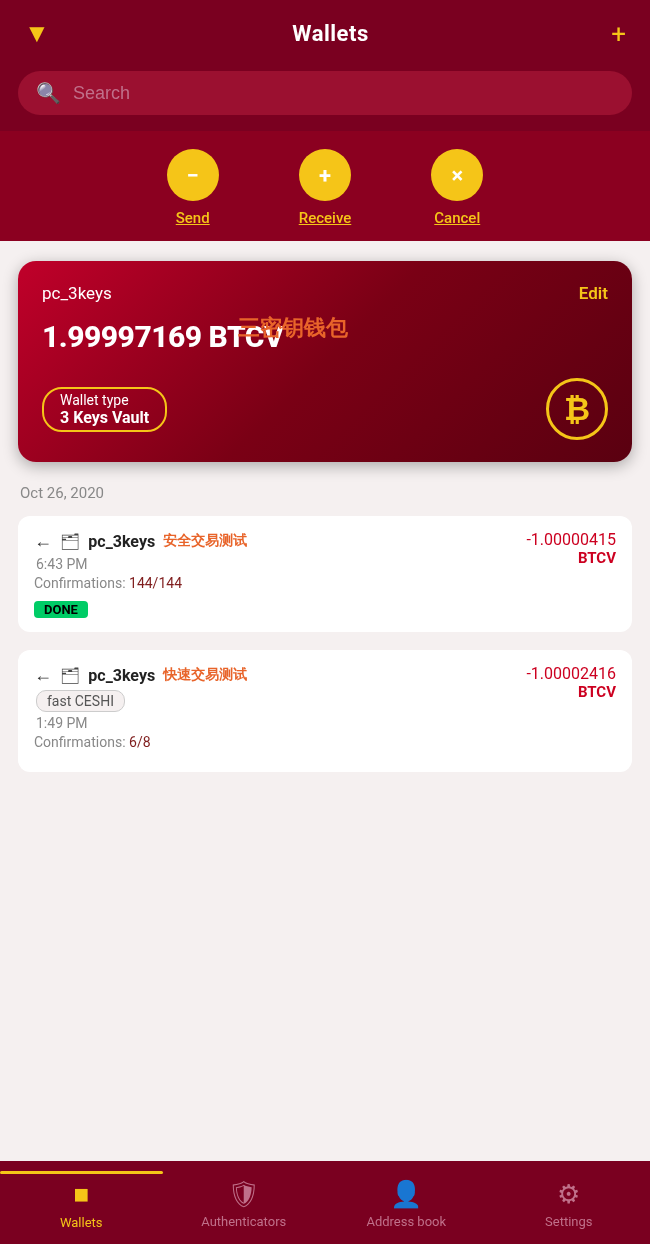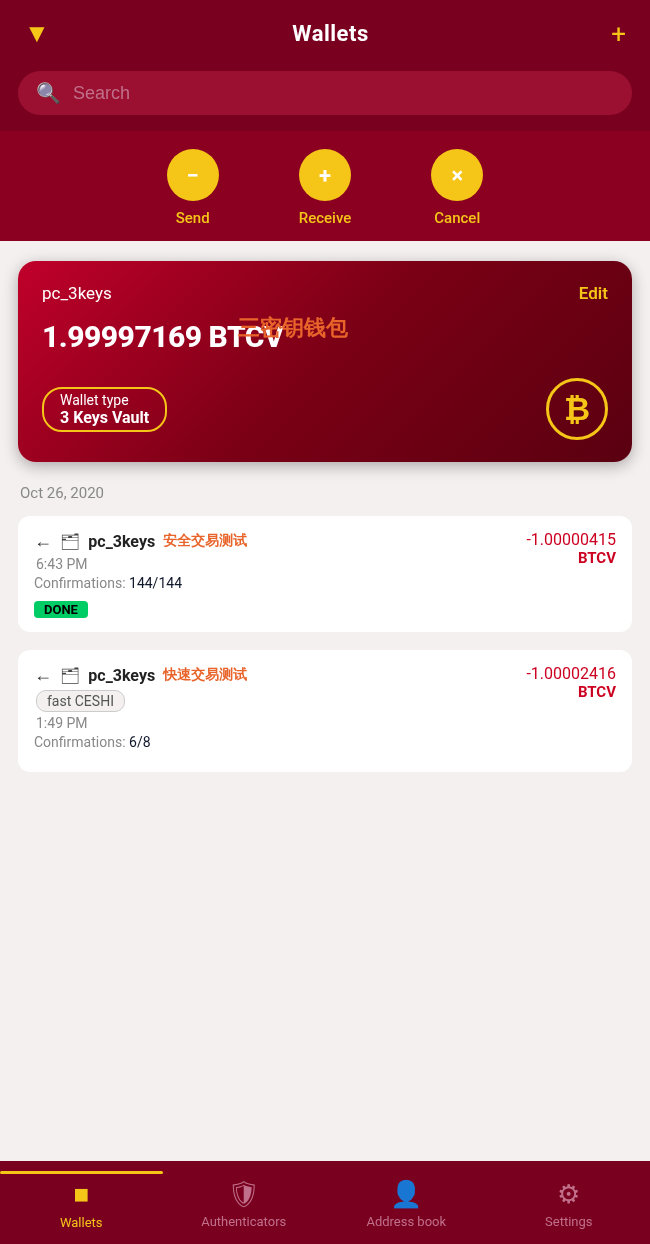--- a/index.html
+++ b/index.html
@@ -85,20 +85,21 @@
       align-items: center;
       justify-content: center;
       font-size: 22px;
       color: #fff;
       font-weight: 700;
     }
     .action-label {
       color: #f5c518;
       font-size: 15px;
       font-weight: 500;
+      text-decoration: underline;
     }
 
     
     .main-content {
       background: #f5f0f0;
       flex: 1;
       padding: 20px 18px 0;
     }
 
     
@@ -227,21 +228,21 @@
       font-size: 14px;
       margin-bottom: 3px;
       padding-left: 2px;
     }
     .tx-confirmations {
       color: #888;
       font-size: 14px;
       margin-bottom: 8px;
     }
     .tx-confirm-highlight {
-      color: #0f172a;
+      color: #7f1d1d;
       font-size: 14px;
     }
     .tx-badge {
       background: #00cc66;
       color: #000000;
       font-size: 13px;
       font-weight: 700;
       padding: 1px 10px;
       border-radius: 4px;
       display: inline-block;

